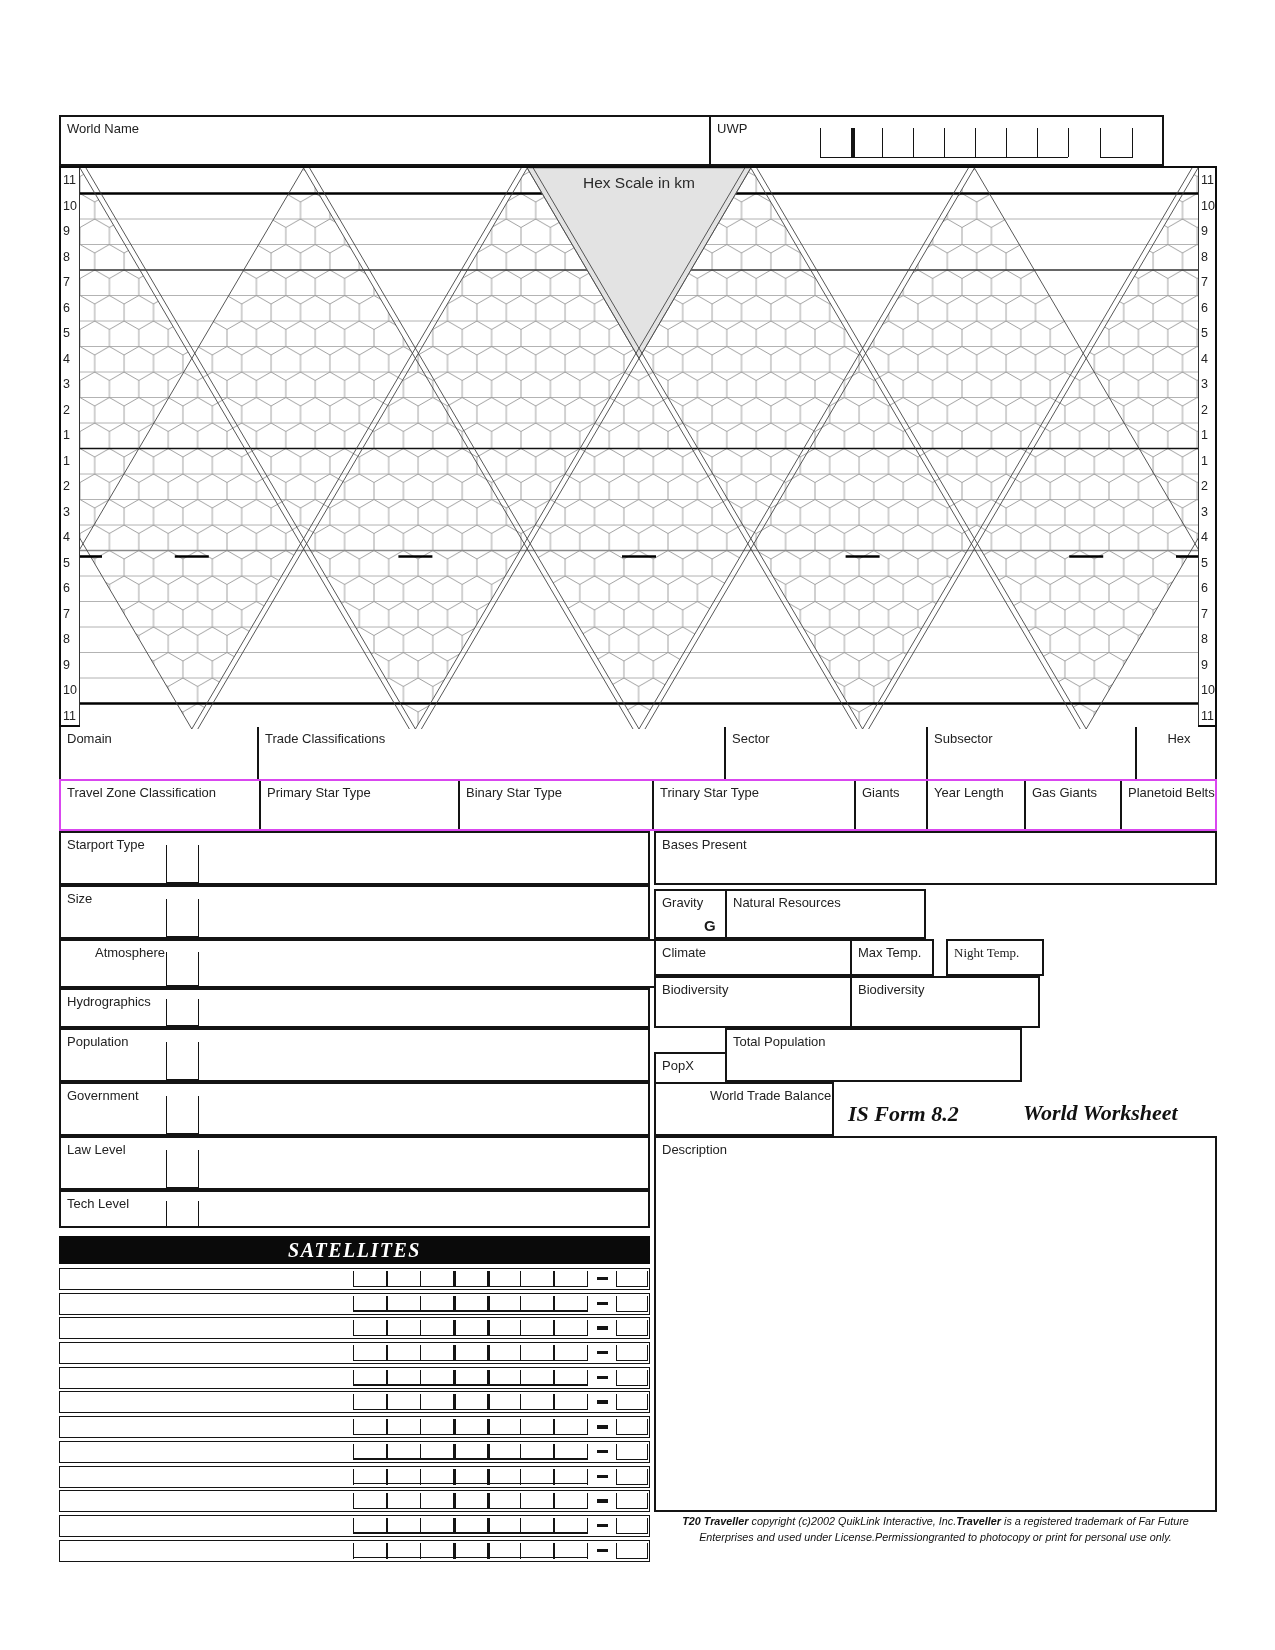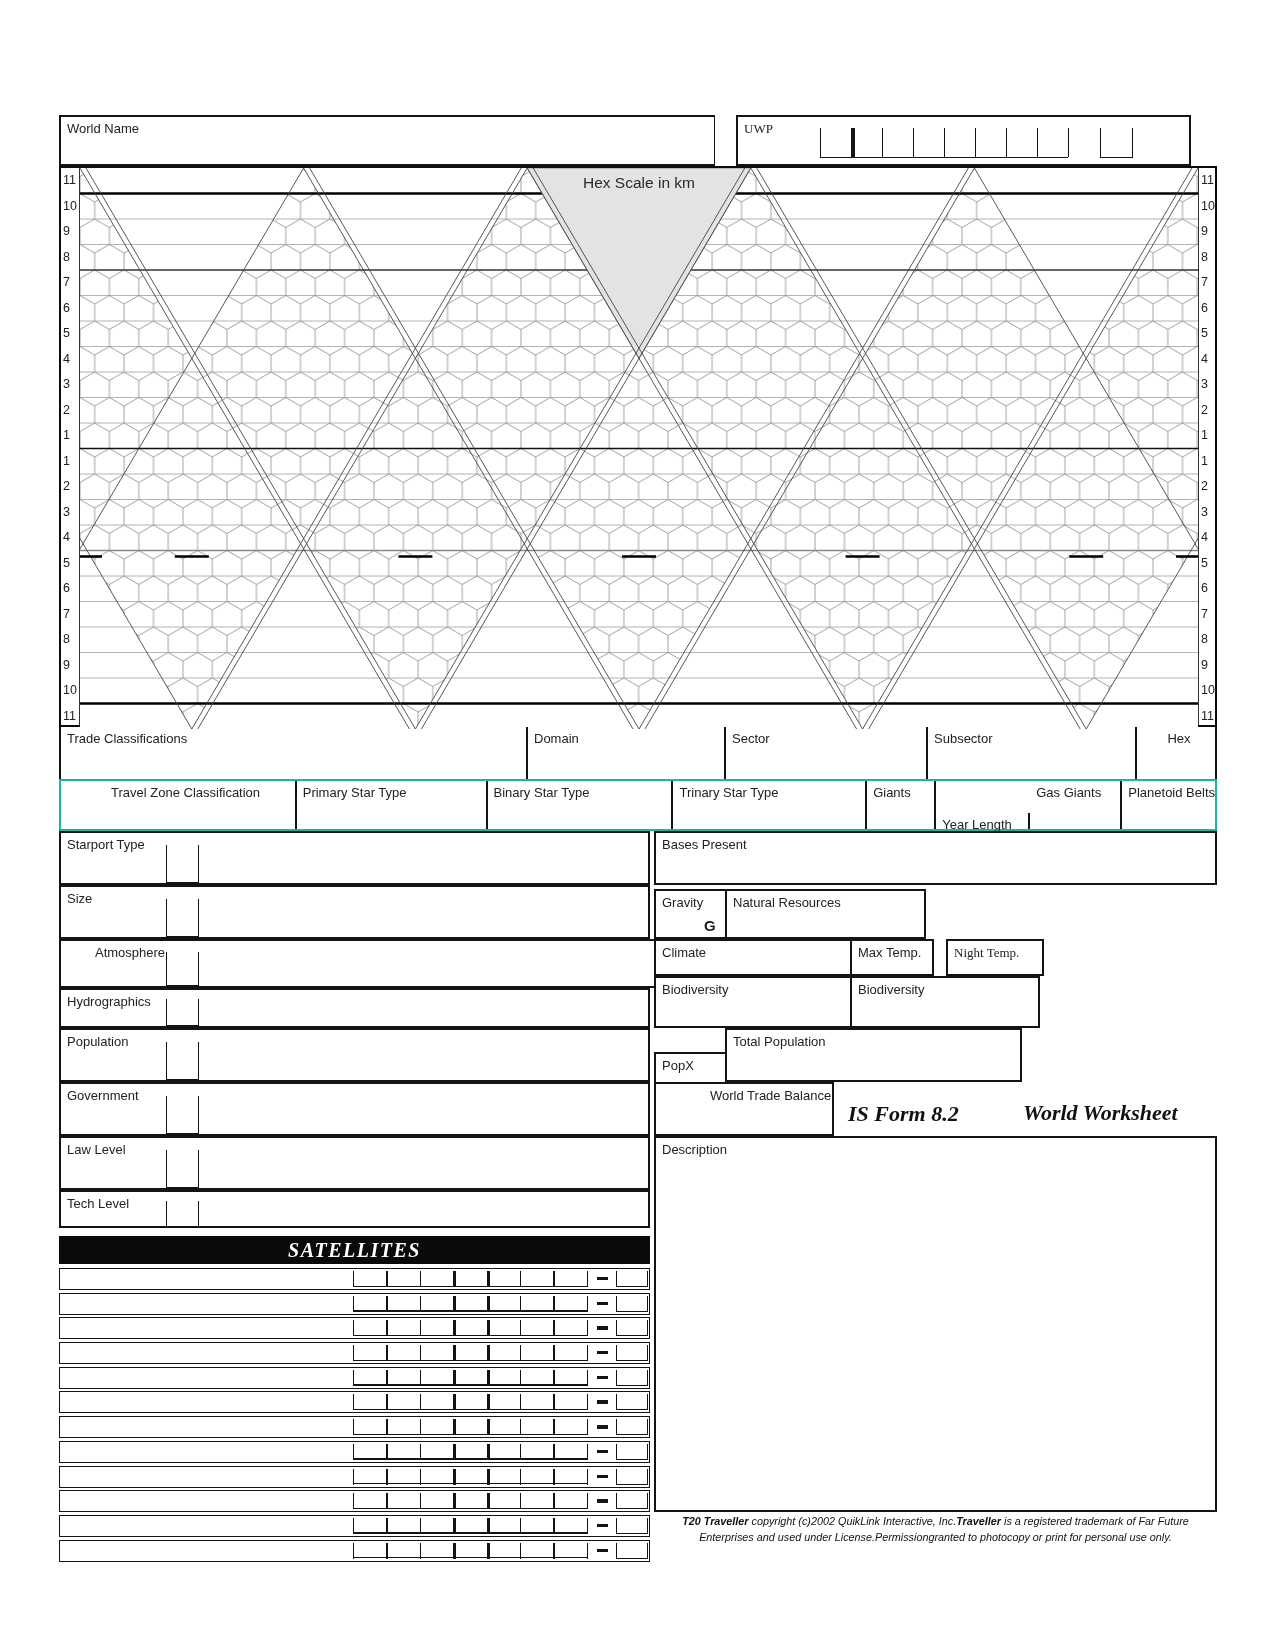--- a/index.html
+++ b/index.html
@@ -35,21 +35,21 @@
   #copyright{font-size:10.8px;font-style:italic;color:#111;text-align:center;line-height:1.45;}
   #copyright b{font-weight:bold;}
   .gbold{font-weight:bold;font-size:15px;}
 </style>
 </head>
 <body>
 
 <div class="abs bx" style="left:59px;top:115px;width:656px;height:51px;border-right-width:1px;">
   <span class="lbl">World Name</span>
 </div>
-<div class="abs bx" style="left:736px;top:115px;width:455px;height:51px;font-family:Liberation Serif, serif;">
+<div class="abs bx" style="left:709px;top:115px;width:455px;height:51px;">
   <span class="lbl">UWP</span>
 </div>
 
 <div class="abs" id="uwp-comb" style="left:820px;top:128px;width:248px;height:30px;border-bottom:1.6px solid #141414;">
     <div class="tick" style="left: 0px;"></div>
     <div class="tick thick" style="left: 31px;"></div>
     <div class="tick" style="left: 62px;"></div>
     <div class="tick" style="left: 93px;"></div>
     <div class="tick" style="left: 124px;"></div>
     <div class="tick" style="left: 155px;"></div>
@@ -193,54 +193,54 @@
       <div>6</div>
       <div>7</div>
       <div>8</div>
       <div>9</div>
       <div>10</div>
       <div>11</div>
     </div>
 </div>
 
 <div class="abs" style="left:59px;top:727px;width:1158px;height:54px;border:2px solid #141414;border-top:none;display:flex;">
+  <div class="cell" style="width:198px;">
+    <span class="lbl">Domain</span>
+    </div>
   <div class="cell" style="width:467px;">
     <span class="lbl">Trade Classifications</span>
     </div>
-  <div class="cell" style="width:198px;">
-    <span class="lbl">Domain</span>
-    </div>
   <div class="cell" style="width:202px;">
     <span class="lbl">Sector</span>
     </div>
   <div class="cell" style="width:209px;">
     <span class="lbl">Subsector</span>
     </div>
   <div class="cell" style="flex:1;text-align:center;">
     <span class="lbl">Hex</span>
     </div>
 </div>
 
-<div class="abs" style="left:59px;top:779px;width:1158px;height:52px;border:2px solid #14b8a6;display:flex;padding-left:44px;">
+<div class="abs" style="left:59px;top:779px;width:1158px;height:52px;border:2px solid #d946ef;display:flex;">
   <div class="cell" style="width:200px;">
     <span class="lbl">Travel Zone Classification</span>
     </div>
   <div class="cell" style="width:199px;">
     <span class="lbl">Primary Star Type</span>
     </div>
   <div class="cell" style="width:194px;">
     <span class="lbl">Binary Star Type</span>
     </div>
   <div class="cell" style="width:202px;">
     <span class="lbl">Trinary Star Type</span>
     </div>
   <div class="cell" style="width:72px;">
     <span class="lbl">Giants</span>
     </div>
-  <div class="cell" style="width:98px;margin-top:32px;">
+  <div class="cell" style="width:98px;">
     <span class="lbl">Year Length</span>
     </div>
   <div class="cell" style="width:96px;">
     <span class="lbl">Gas Giants</span>
     </div>
   <div class="cell" style="flex:1;">
     <span class="lbl">Planetoid Belts</span>
     </div>
 </div>
 

